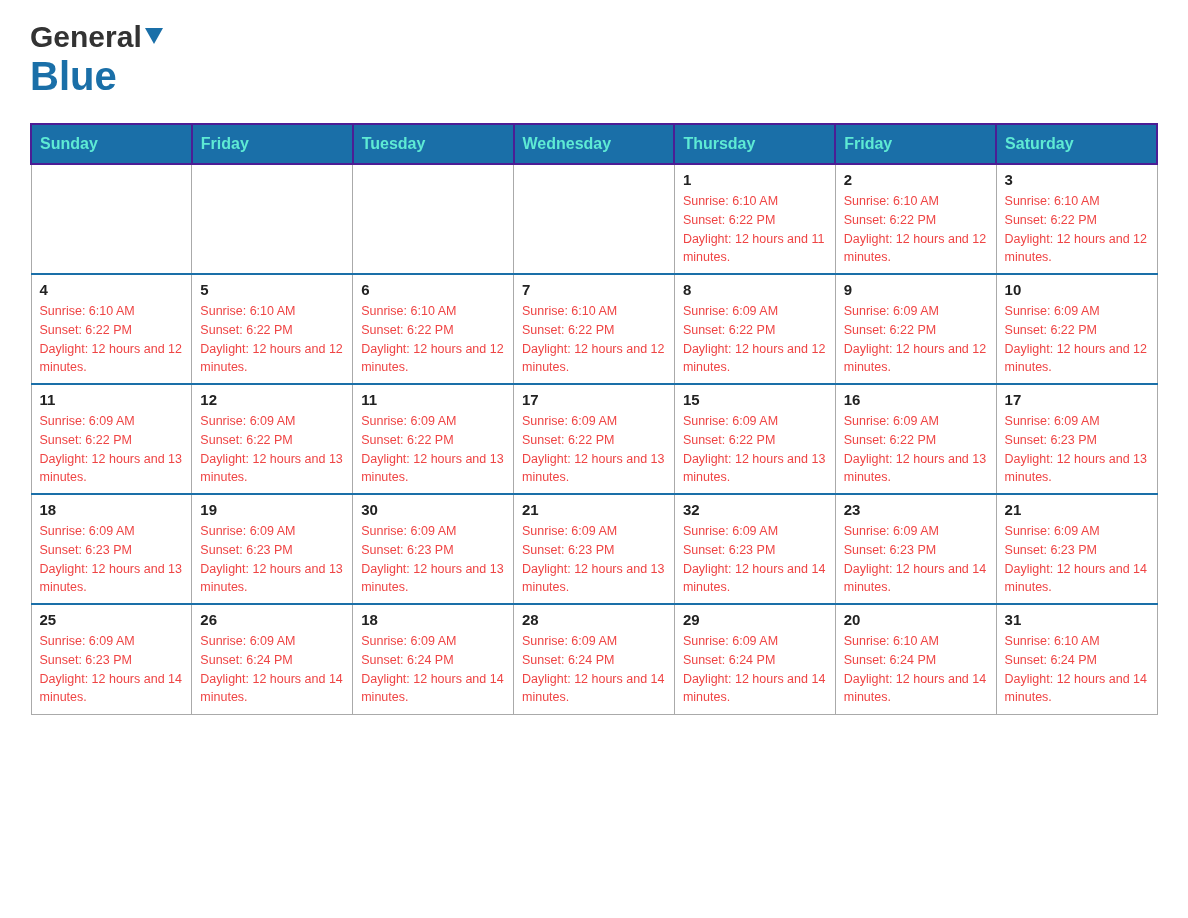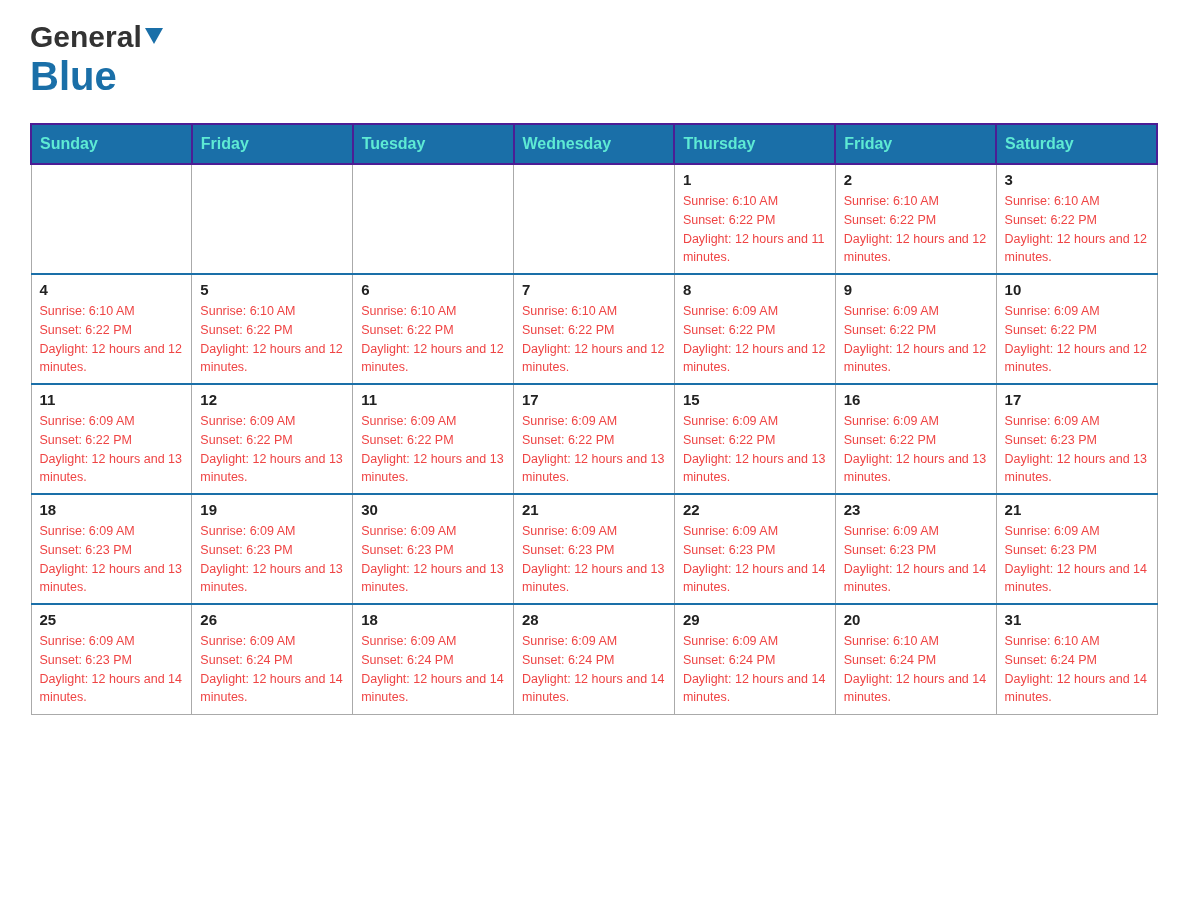--- a/index.html
+++ b/index.html
@@ -245,21 +245,21 @@
             Sunrise: 6:09 AM<br>Sunset: 6:23 PM<br>Daylight: 12 hours and 13 minutes.
           </div>
         </td>
         <td>
           <div class="day-number">21</div>
           <div class="day-info">
             Sunrise: 6:09 AM<br>Sunset: 6:23 PM<br>Daylight: 12 hours and 13 minutes.
           </div>
         </td>
         <td>
-          <div class="day-number">22</div>
+          <div class="day-number">32</div>
           <div class="day-info">
             Sunrise: 6:09 AM<br>Sunset: 6:23 PM<br>Daylight: 12 hours and 14 minutes.
           </div>
         </td>
         <td>
           <div class="day-number">23</div>
           <div class="day-info">
             Sunrise: 6:09 AM<br>Sunset: 6:23 PM<br>Daylight: 12 hours and 14 minutes.
           </div>
         </td>

